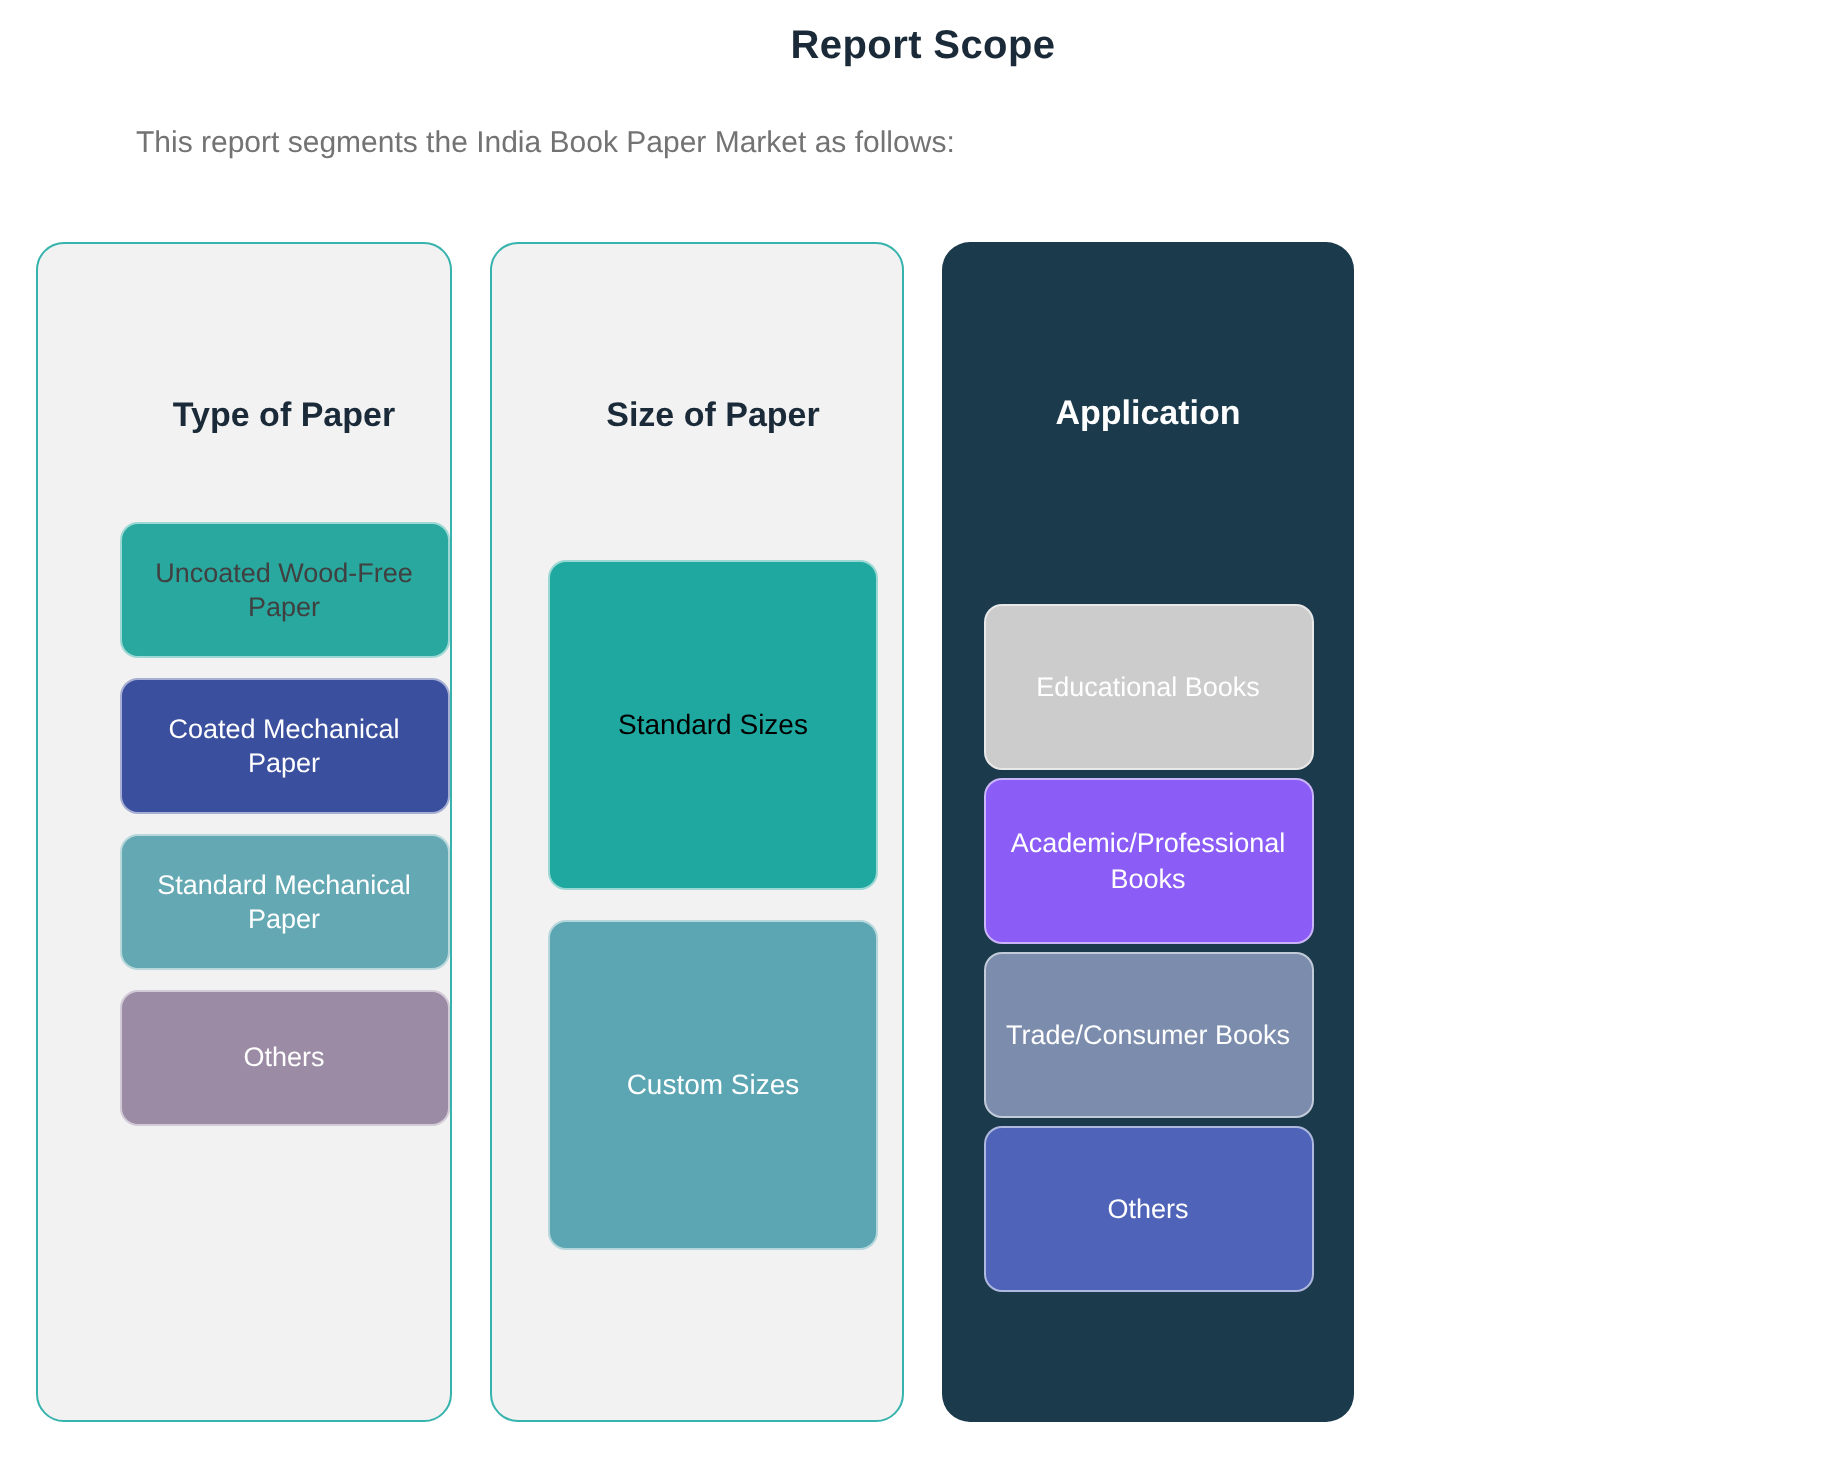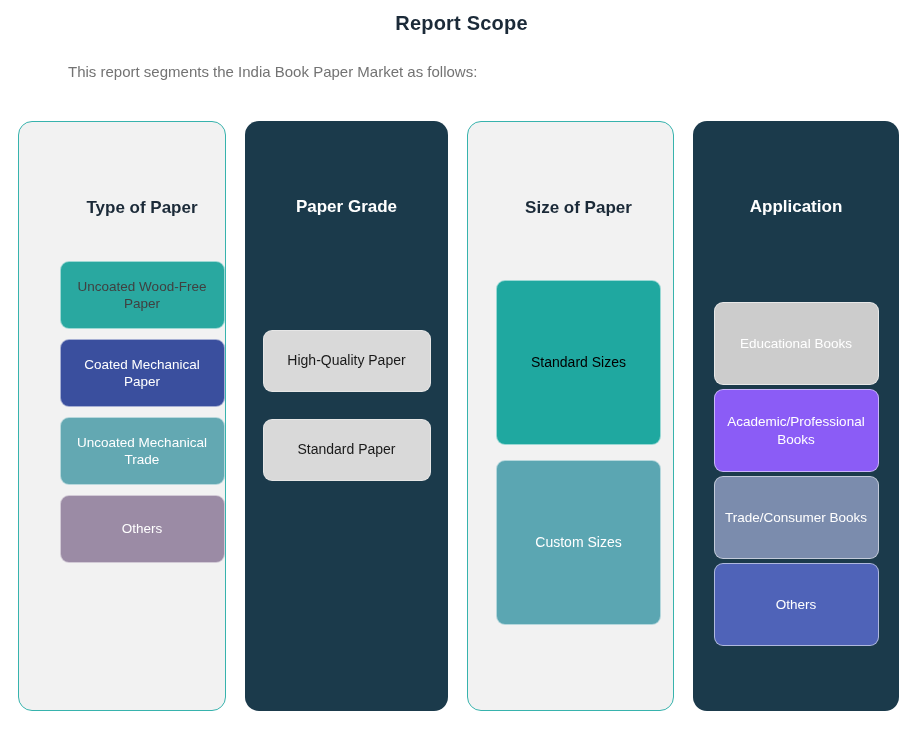--- a/index.html
+++ b/index.html
@@ -109,32 +109,25 @@
 <h1 class="page-title">Report Scope</h1>
 <p class="subtitle">This report segments the India Book Paper Market as follows:</p>
 
 <div class="columns">
 
   <div class="column col-light col-type">
     <div class="col-title title-light">Type of Paper</div>
     <div class="items">
       <div class="chip" style="background:#29a8a0;color:#404040;">Uncoated Wood-Free Paper</div>
       <div class="chip" style="background:#3a4f9e;color:#ffffff;">Coated Mechanical Paper</div>
-      <div class="chip" style="background:#63a8b2;color:#ffffff;">Uncoated Mechanical Trade</div>
+      <div class="chip" style="background:#63a8b2;color:#ffffff;">Standard Mechanical Paper</div>
       <div class="chip" style="background:#9b8ba5;color:#ffffff;">Others</div>
     </div>
   </div>
 
-  <div class="column col-dark col-grade">
-    <div class="col-title title-dark">Paper Grade</div>
-    <div class="items">
-      <div class="chip" style="background:#d9d9d9;color:#1a1a1a;border-color:rgba(255,255,255,0.35);">High-Quality Paper</div>
-      <div class="chip" style="background:#d9d9d9;color:#1a1a1a;border-color:rgba(255,255,255,0.35);">Standard Paper</div>
-    </div>
-  </div>
 
   <div class="column col-light col-size">
     <div class="col-title title-light">Size of Paper</div>
     <div class="items">
       <div class="chip" style="background:#1fa8a0;color:#000000;">Standard Sizes</div>
       <div class="chip" style="background:#5ba6b2;color:#ffffff;">Custom Sizes</div>
     </div>
   </div>
 
   <div class="column col-dark col-app">

